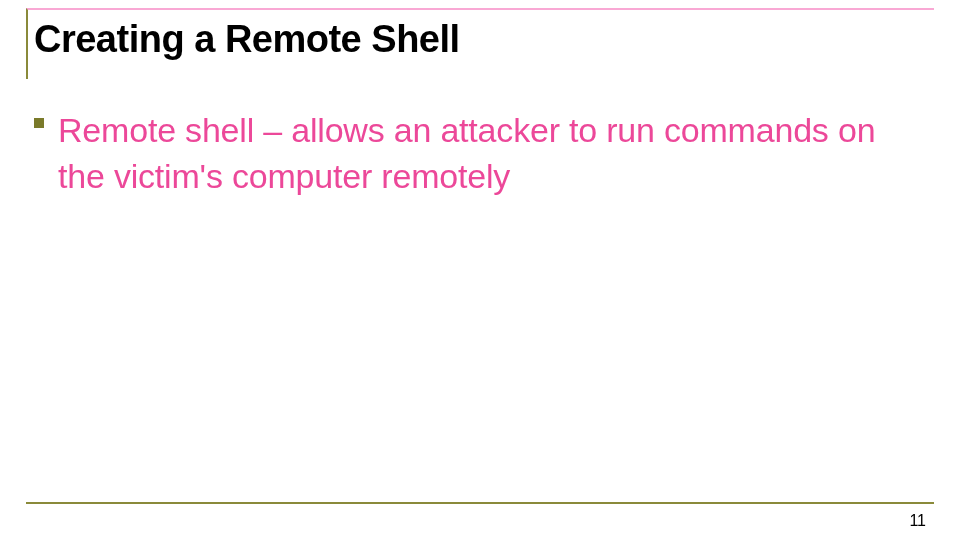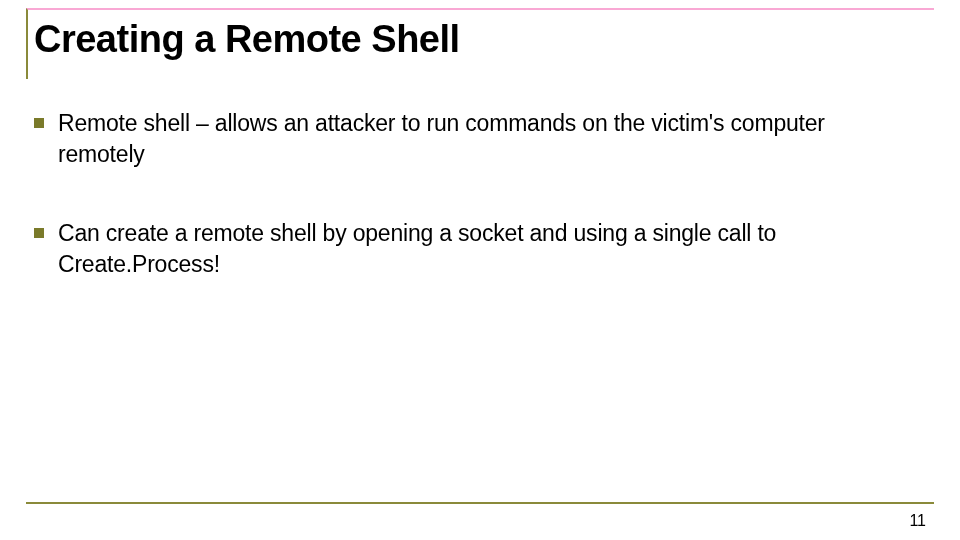--- a/index.html
+++ b/index.html
@@ -45,22 +45,22 @@
   }
   .bullet-marker {
     flex: 0 0 auto;
     width: 10px;
     height: 10px;
     background: #7a7a2a;
     margin-top: 10px;
     margin-right: 14px;
   }
   .bullet-text {
-    font-size: 23px;
-    color: #000000;
+    font-size: 34px;
+    color: #ec4899;
     line-height: 1.35;
     letter-spacing: -0.2px;
   }
   .bottom-rule {
     position: absolute;
     left: 26px;
     right: 26px;
     bottom: 36px;
     height: 2px;
     background: #8a8a3a;
@@ -80,23 +80,19 @@
 
   <div class="title-box">
     <div class="title">Creating a Remote Shell</div>
   </div>
 
   <div class="content">
     <div class="bullet-item">
       <div class="bullet-marker"></div>
       <div class="bullet-text">Remote shell – allows an attacker to run commands on the victim's computer remotely</div>
     </div>
-    <div class="bullet-item">
-      <div class="bullet-marker"></div>
-      <div class="bullet-text">Can create a remote shell by opening a socket and using a single call to Create.Process!</div>
-    </div>
   </div>
 
   <div class="bottom-rule"></div>
 
   <div class="page-number">11</div>
 
 </div>
 
 </body></html>

